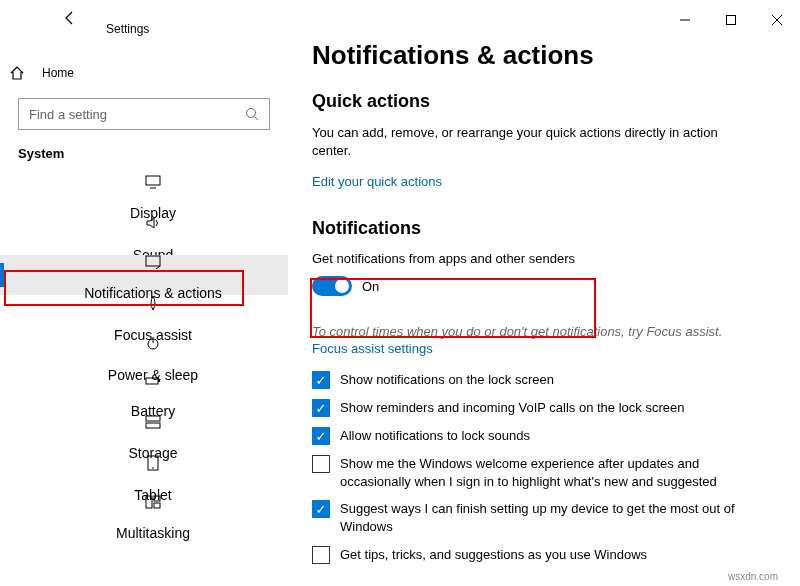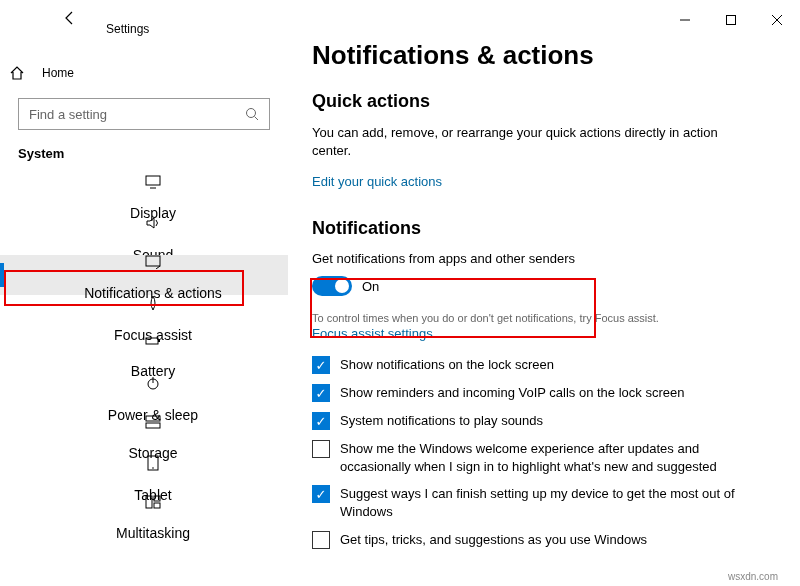--- a/index.html
+++ b/index.html
@@ -22,21 +22,21 @@
   .content { flex: 1; padding: 4px 24px 0 24px; overflow: hidden; }
   h1 { font-weight: 600; font-size: 26px; margin: 0 0 20px 0; }
   h2 { font-weight: 600; font-size: 18px; margin: 0 0 12px 0; }
   .desc { font-size: 13px; color: #000; margin: 0 0 12px 0; max-width: 430px; line-height: 1.4; }
   .link { color: #0369a1; font-size: 13px; cursor: pointer; }
   .section-gap { height: 28px; }
   .setting-label { font-size: 13px; margin-bottom: 10px; }
   .toggle-row { display: flex; align-items: center; gap: 10px; font-size: 13px; }
   .toggle { width: 40px; height: 20px; border-radius: 10px; background: #0078d4; position: relative; }
   .toggle::after { content: ""; position: absolute; right: 3px; top: 3px; width: 14px; height: 14px; background: #fff; border-radius: 50%; }
-  .subdesc { font-size: 11px; color: #666; margin-top: 16px; max-width: 430px; }
+  .subdesc { font-size: 13px; color: #666; margin-top: 28px; max-width: 430px; font-style: italic; }
   .check-list { margin-top: 14px; }
   .check-row { display: flex; align-items: flex-start; gap: 10px; font-size: 13px; margin-bottom: 10px; max-width: 440px; line-height: 1.35; }
   .checkbox { width: 18px; height: 18px; border: 1px solid #333; flex-shrink: 0; display: flex; align-items: center; justify-content: center; font-size: 13px; color: #fff; }
   .checkbox.checked { background: #0078d4; border-color: #0078d4; }
   .watermark { position: absolute; bottom: 4px; right: 22px; font-size: 10px; color: #888; }
 </style>
 </head>
 <body>
 
 <div class="titlebar">
@@ -115,35 +115,35 @@
     <div class="nav-item">
       <span class="nav-icon">
           <svg width="16" height="16" viewBox="0 0 16 16">
             <path d="M8 1 Q4 8 8 15 Q12 8 8 1" stroke="#000" fill="none"></path>
           </svg>
         </span>
       <span>Focus assist</span>
     </div>
     <div class="nav-item">
       <span class="nav-icon">
+          <svg width="16" height="16" viewBox="0 0 16 16">
+            <circle cx="8" cy="9" r="5" stroke="#000" fill="none"></circle>
+            <line x1="8" y1="2" x2="8" y2="8" stroke="#000"></line>
+          </svg>
+        </span>
+      <span>Power &amp; sleep</span>
+    </div>
+    <div class="nav-item">
+      <span class="nav-icon">
           <svg width="16" height="12" viewBox="0 0 16 12">
             <rect x="1" y="3" width="12" height="6" stroke="#000" fill="none"></rect>
             <rect x="13" y="5" width="2" height="2" fill="#000"></rect>
           </svg>
         </span>
       <span>Battery</span>
-    </div>
-    <div class="nav-item">
-      <span class="nav-icon">
-          <svg width="16" height="16" viewBox="0 0 16 16">
-            <circle cx="8" cy="9" r="5" stroke="#000" fill="none"></circle>
-            <line x1="8" y1="2" x2="8" y2="8" stroke="#000"></line>
-          </svg>
-        </span>
-      <span>Power &amp; sleep</span>
     </div>
     <div class="nav-item">
       <span class="nav-icon">
           <svg width="16" height="14" viewBox="0 0 16 14">
             <rect x="1" y="1" width="14" height="5" stroke="#000" fill="none"></rect>
             <rect x="1" y="8" width="14" height="5" stroke="#000" fill="none"></rect>
           </svg>
         </span>
       <span>Storage</span>
     </div>
@@ -191,21 +191,21 @@
       <div class="check-row">
         <div class="checkbox checked">✓</div>
         <span>Show notifications on the lock screen</span>
       </div>
       <div class="check-row">
         <div class="checkbox checked">✓</div>
         <span>Show reminders and incoming VoIP calls on the lock screen</span>
       </div>
       <div class="check-row">
         <div class="checkbox checked">✓</div>
-        <span>System notifications to play sounds</span>
+        <span>Allow notifications to lock sounds</span>
       </div>
       <div class="check-row">
         <div class="checkbox"></div>
         <span>Show me the Windows welcome experience after updates and occasionally when I sign in to highlight what's new and suggested</span>
       </div>
       <div class="check-row">
         <div class="checkbox checked">✓</div>
         <span>Suggest ways I can finish setting up my device to get the most out of Windows</span>
       </div>
       <div class="check-row">

